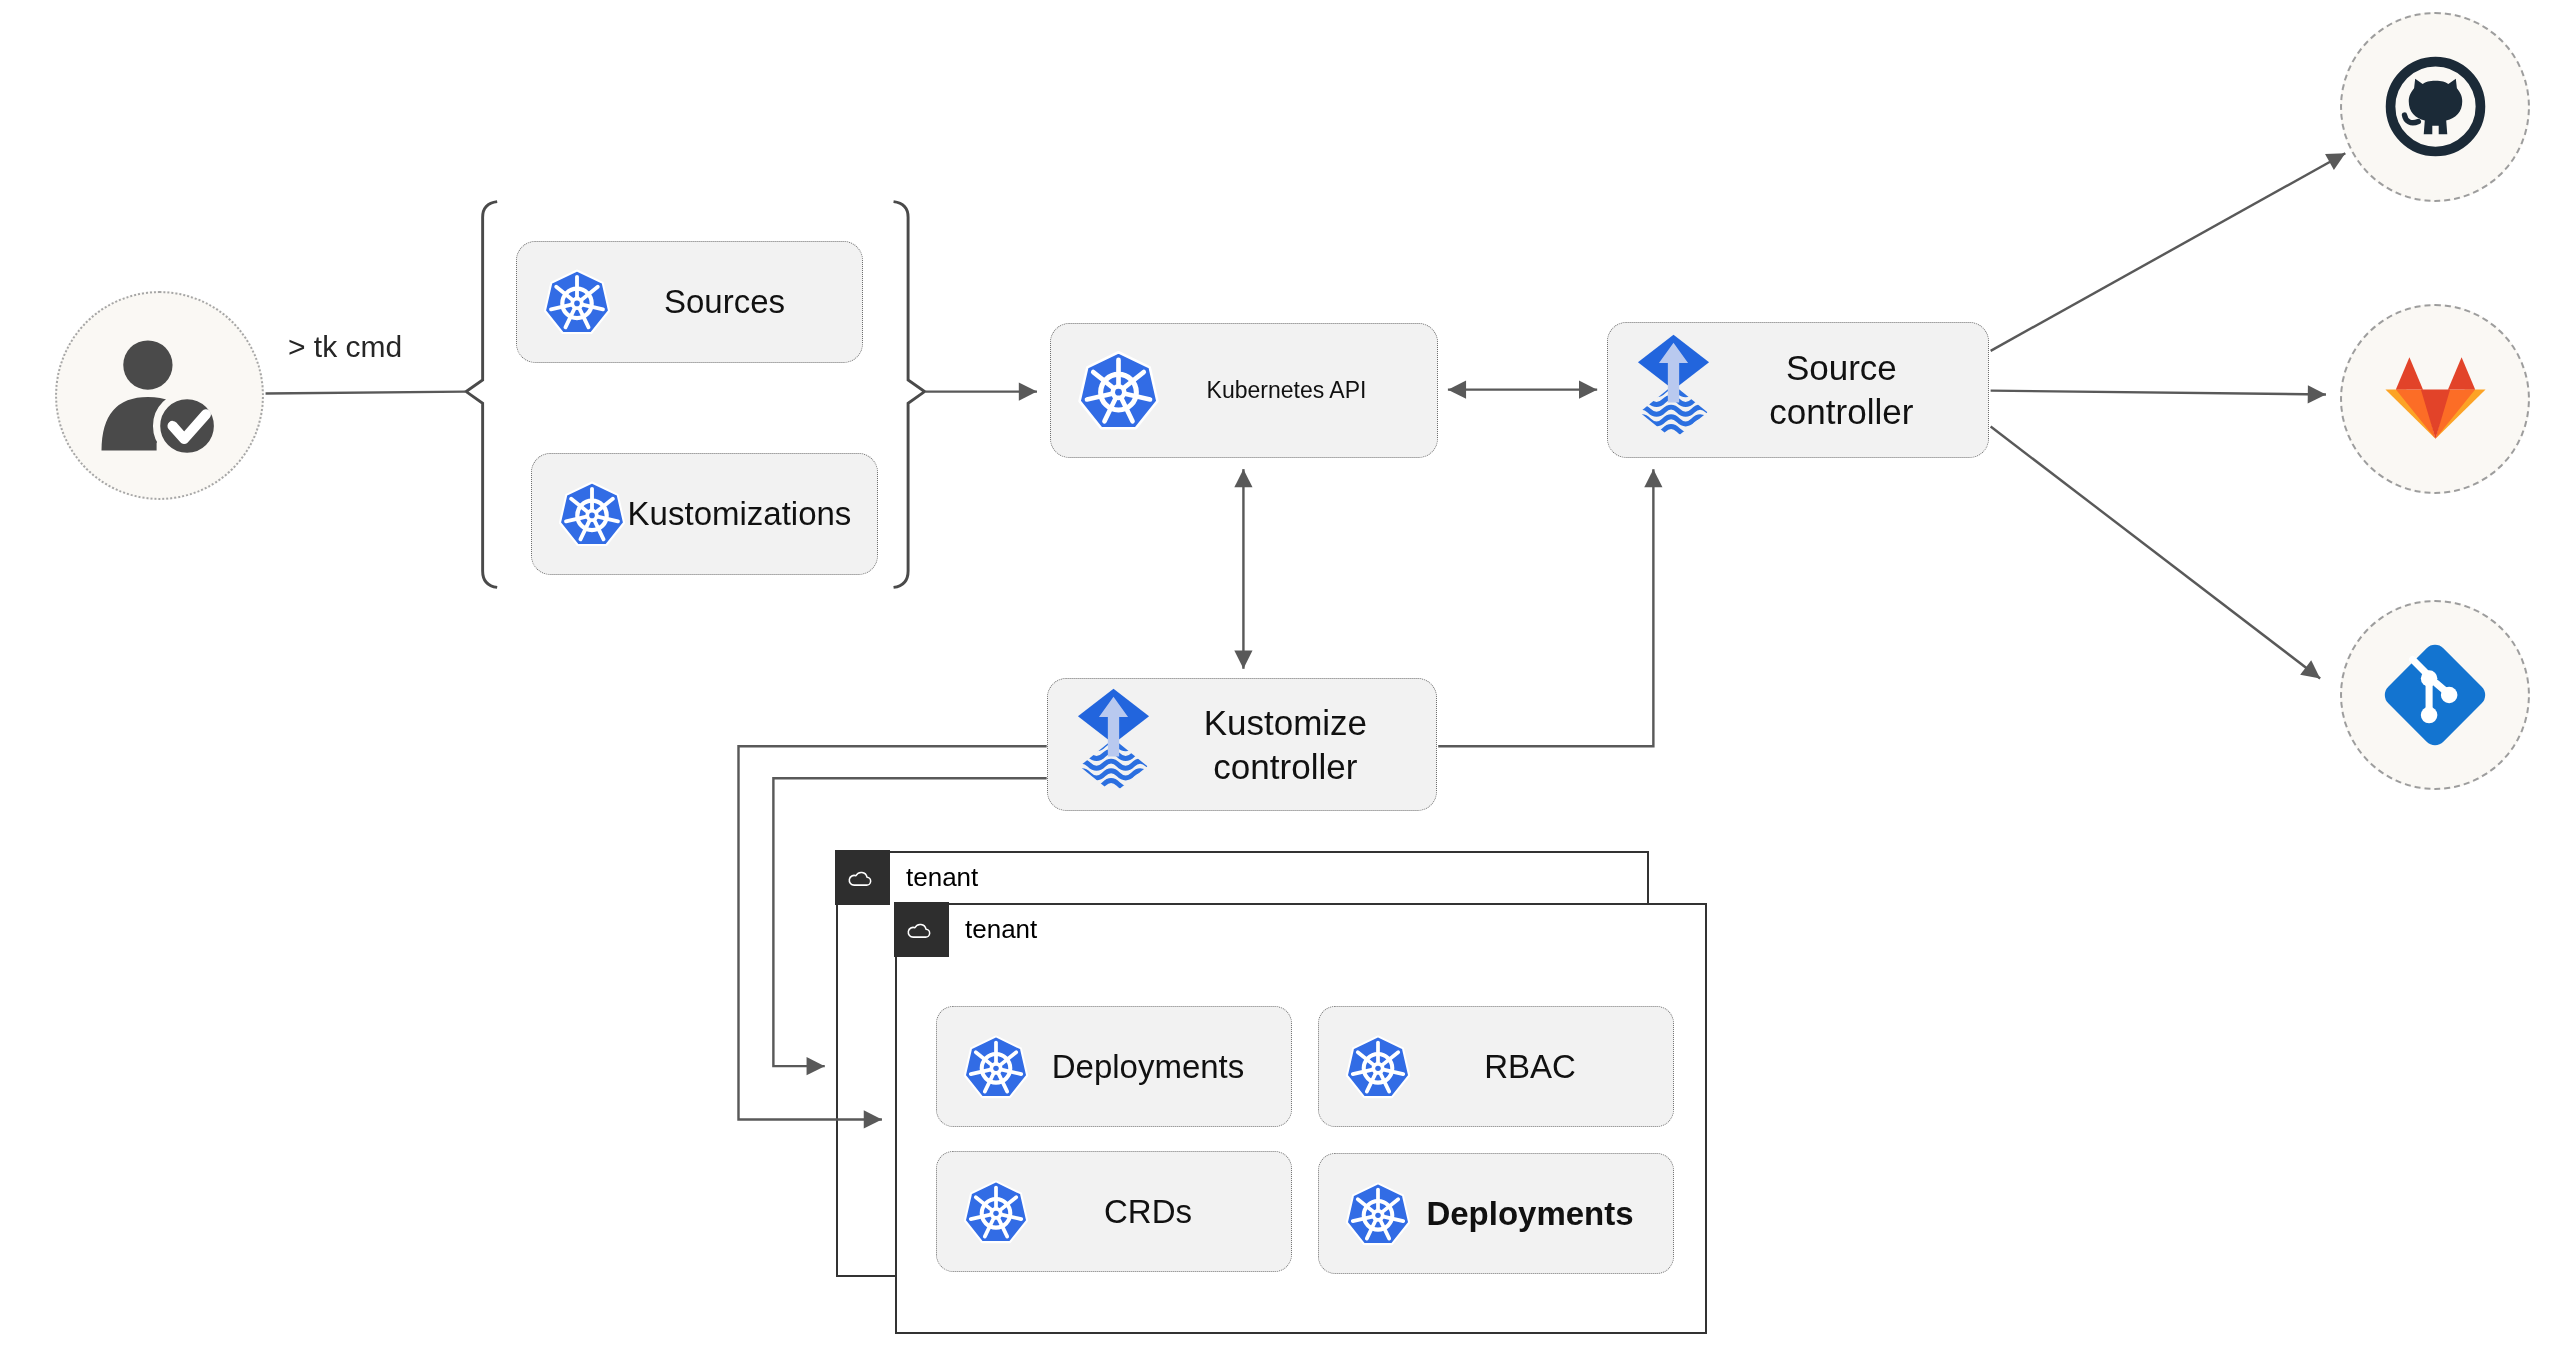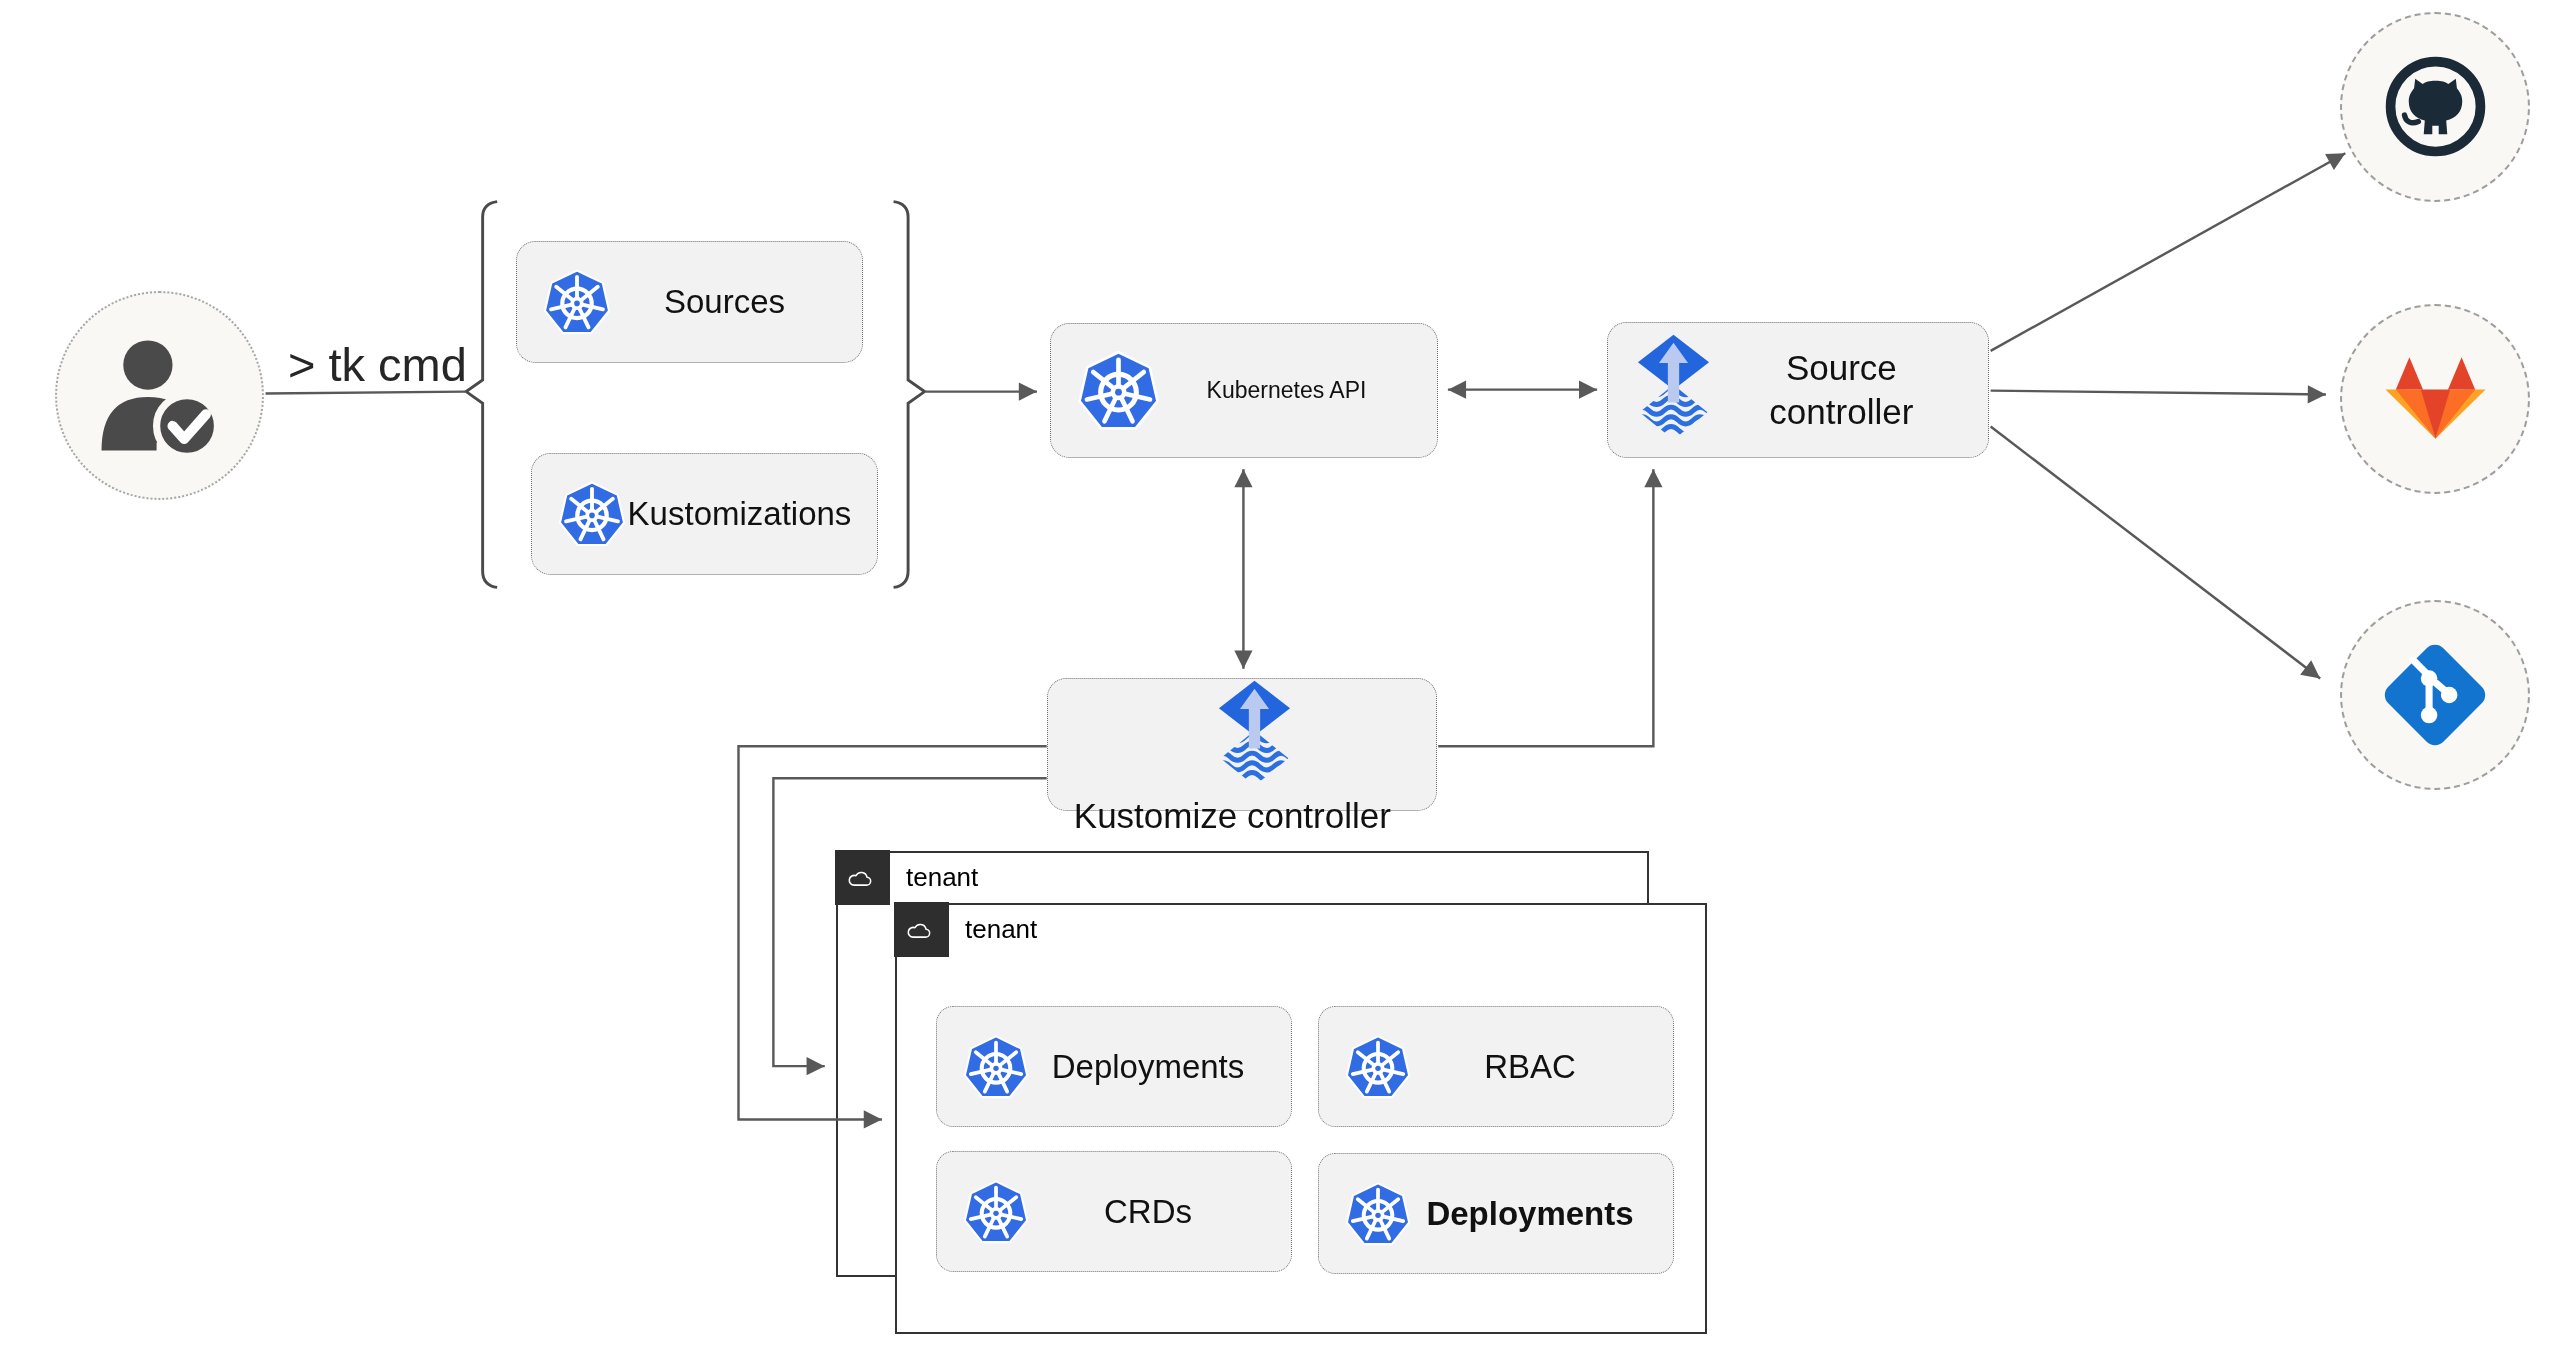--- a/index.html
+++ b/index.html
@@ -14,32 +14,32 @@
         display:flex;align-items:center;box-sizing:border-box;z-index:3;}
   .node .icon{margin-left:25px;flex:0 0 auto;}
   .node .label{flex:1;text-align:center;font-size:33px;padding-right:25px;white-space:nowrap;}
   .node.ctrl .label{font-size:35px;line-height:44px;white-space:normal;padding:0 29px 0 9.7px;}
 
   .box-sources{left:516px;top:241px;width:347px;height:122px;}
   .box-kustomizations{left:531px;top:433px;width:347px;height:122px;margin-top:20px;}
   .box-api{left:1050px;top:323px;width:388px;height:135px;}
   .box-api .label{font-size:23px;}
   .box-source-ctrl{left:1607px;top:322px;width:382px;height:136px;}
-  .box-kustomize-ctrl{left:1047px;top:678px;width:390px;height:133px;flex-direction:column;}
+  .box-kustomize-ctrl{left:1047px;top:678px;width:390px;height:133px;}
 
   
   .circle{position:absolute;width:190px;height:190px;border-radius:50%;background:#faf8f4;
           border:2.9px dashed #9d9d9d;display:flex;align-items:center;justify-content:center;
           box-sizing:border-box;z-index:3;}
   .circle-user{left:55px;top:291px;width:209px;height:209px;border-style:dotted;border-color:#a6a6a6;}
   .circle-github{left:2340px;top:11.6px;}
   .circle-gitlab{left:2340px;top:304px;}
   .circle-git{left:2340px;top:600px;}
 
-  .cmd-label{position:absolute;left:288px;top:337px;font-size:47px;color:#262626;z-index:3;white-space:nowrap;}
+  .cmd-label{position:absolute;left:288px;top:330px;font-size:30px;color:#262626;z-index:3;white-space:nowrap;}
 
   
   .window{position:absolute;background:#ffffff;border:2.9px solid #333333;box-sizing:border-box;}
   .window-1{left:836px;top:851px;width:813px;height:426px;z-index:1;}
   .window-2{left:895px;top:903px;width:812px;height:431px;z-index:2;}
   .window .tab{position:absolute;left:-2.9px;top:-2.9px;width:55px;height:55px;background:#2e2e2e;
                display:flex;align-items:center;justify-content:center;}
   .window .wlabel{position:absolute;left:68px;top:-2.9px;height:55px;line-height:55px;font-size:26px;color:#000;}
 
   .res{position:absolute;background:#f2f2f2;border:1.9px dotted #777;border-radius:17.4px;

